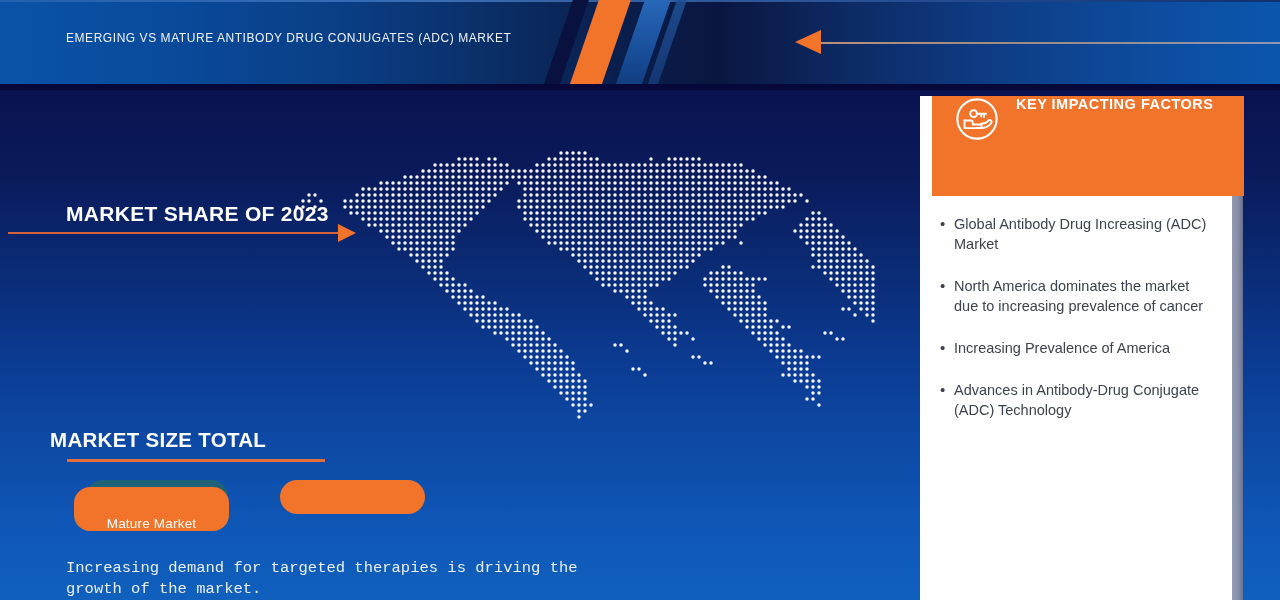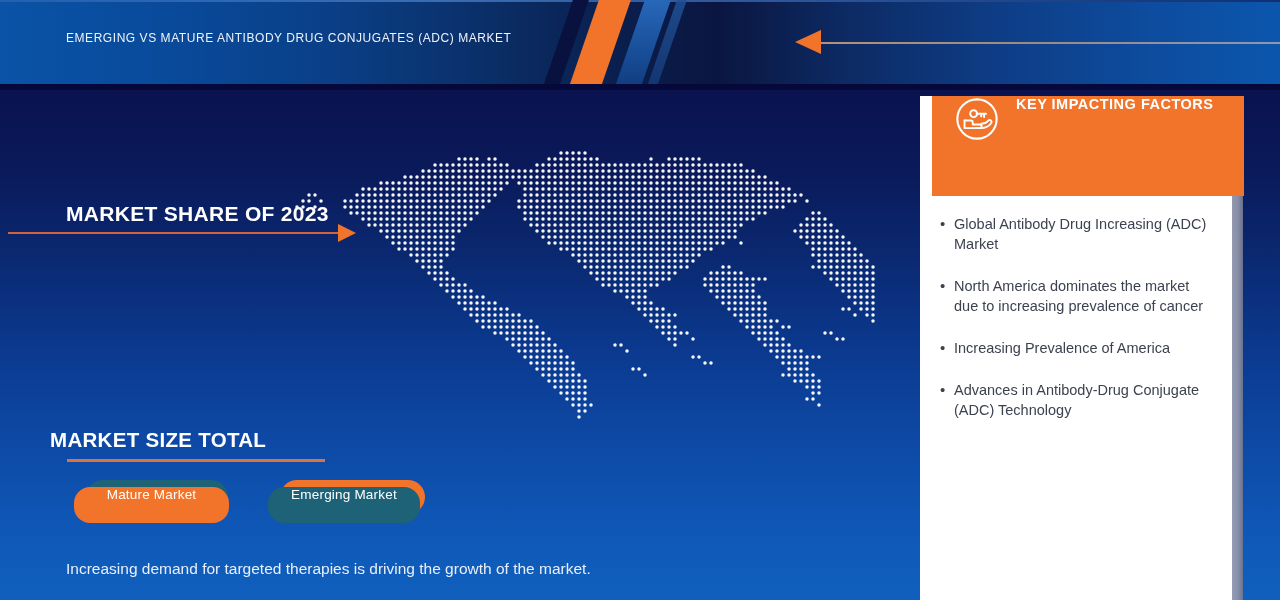--- a/index.html
+++ b/index.html
@@ -95,33 +95,33 @@
     color:#ffffff; font-size:20.5px; font-weight:700; letter-spacing:.3px;
   }
   .mst-underline {
     position:absolute; left:67px; top:369px; width:258px; height:2.5px;
     background:#e2703a;
   }
   .pill-shadow {
     position:absolute; height:34px; border-radius:17px;
   }
   .pill-main {
-    position:absolute; height:36px; border-radius:16px;
-    display:flex; align-items:flex-start; justify-content:center;
+    position:absolute; height:44px; border-radius:16px;
+    display:flex; align-items:flex-end; justify-content:center;
     color:#ffffff; font-size:13.5px; letter-spacing:.2px;
   }
   .pill-a-shadow { left:86px; top:390px;  width:142px; background:#1d6276; }
   .pill-a-main   { left:74px; top:397px;  width:155px; background:#f2732a; }
   .pill-b-shadow { left:280px; top:390px; width:145px; background:#f2732a; }
   .pill-b-main   { left:268px; top:397px; width:152px; background:#1d6276; }
 
   
   .body-para {
     position:absolute; left:66px; top:468px; width:548px;
-    color:#e9eff9; font-size:15.5px; line-height:21px; font-weight:400;
+    color:#e9eff9; font-size:15.5px; line-height:21px; font-weight:400;font-family:Liberation Mono, monospace;
   }
 
   
   .panel-shadow {
     position:absolute; left:1232px; top:196px; width:11px; height:404px;
     background:linear-gradient(90deg,#9aa0b4 0%, #8e93a8 55%, #6d7490 100%);
     opacity:.95;
   }
   .panel {
     position:absolute; left:920px; top:96px; width:312px; height:504px;
@@ -1664,23 +1664,20 @@
 
     <div class="mst-title">MARKET SIZE TOTAL</div>
     <div class="mst-underline"></div>
 
     <div class="pill-shadow pill-a-shadow"></div>
     <div class="pill-main pill-a-main">
       <span>Mature Market</span>
     </div>
 
     <div class="pill-shadow pill-b-shadow"></div>
-    <div class="pill-main pill-b-main">
-      <span>Emerging Market</span>
-    </div>
 
     <div class="body-para">Increasing demand for targeted therapies is driving the growth of the market.</div>
 
   </div>
 
   <div class="panel-shadow"></div>
   <div class="panel">
     <div class="panel-head">
       <svg class="key-icon" viewBox="0 0 48 48">
         <circle cx="24" cy="24" r="20.5" fill="none" stroke="#ffffff" stroke-width="2.2"></circle>

